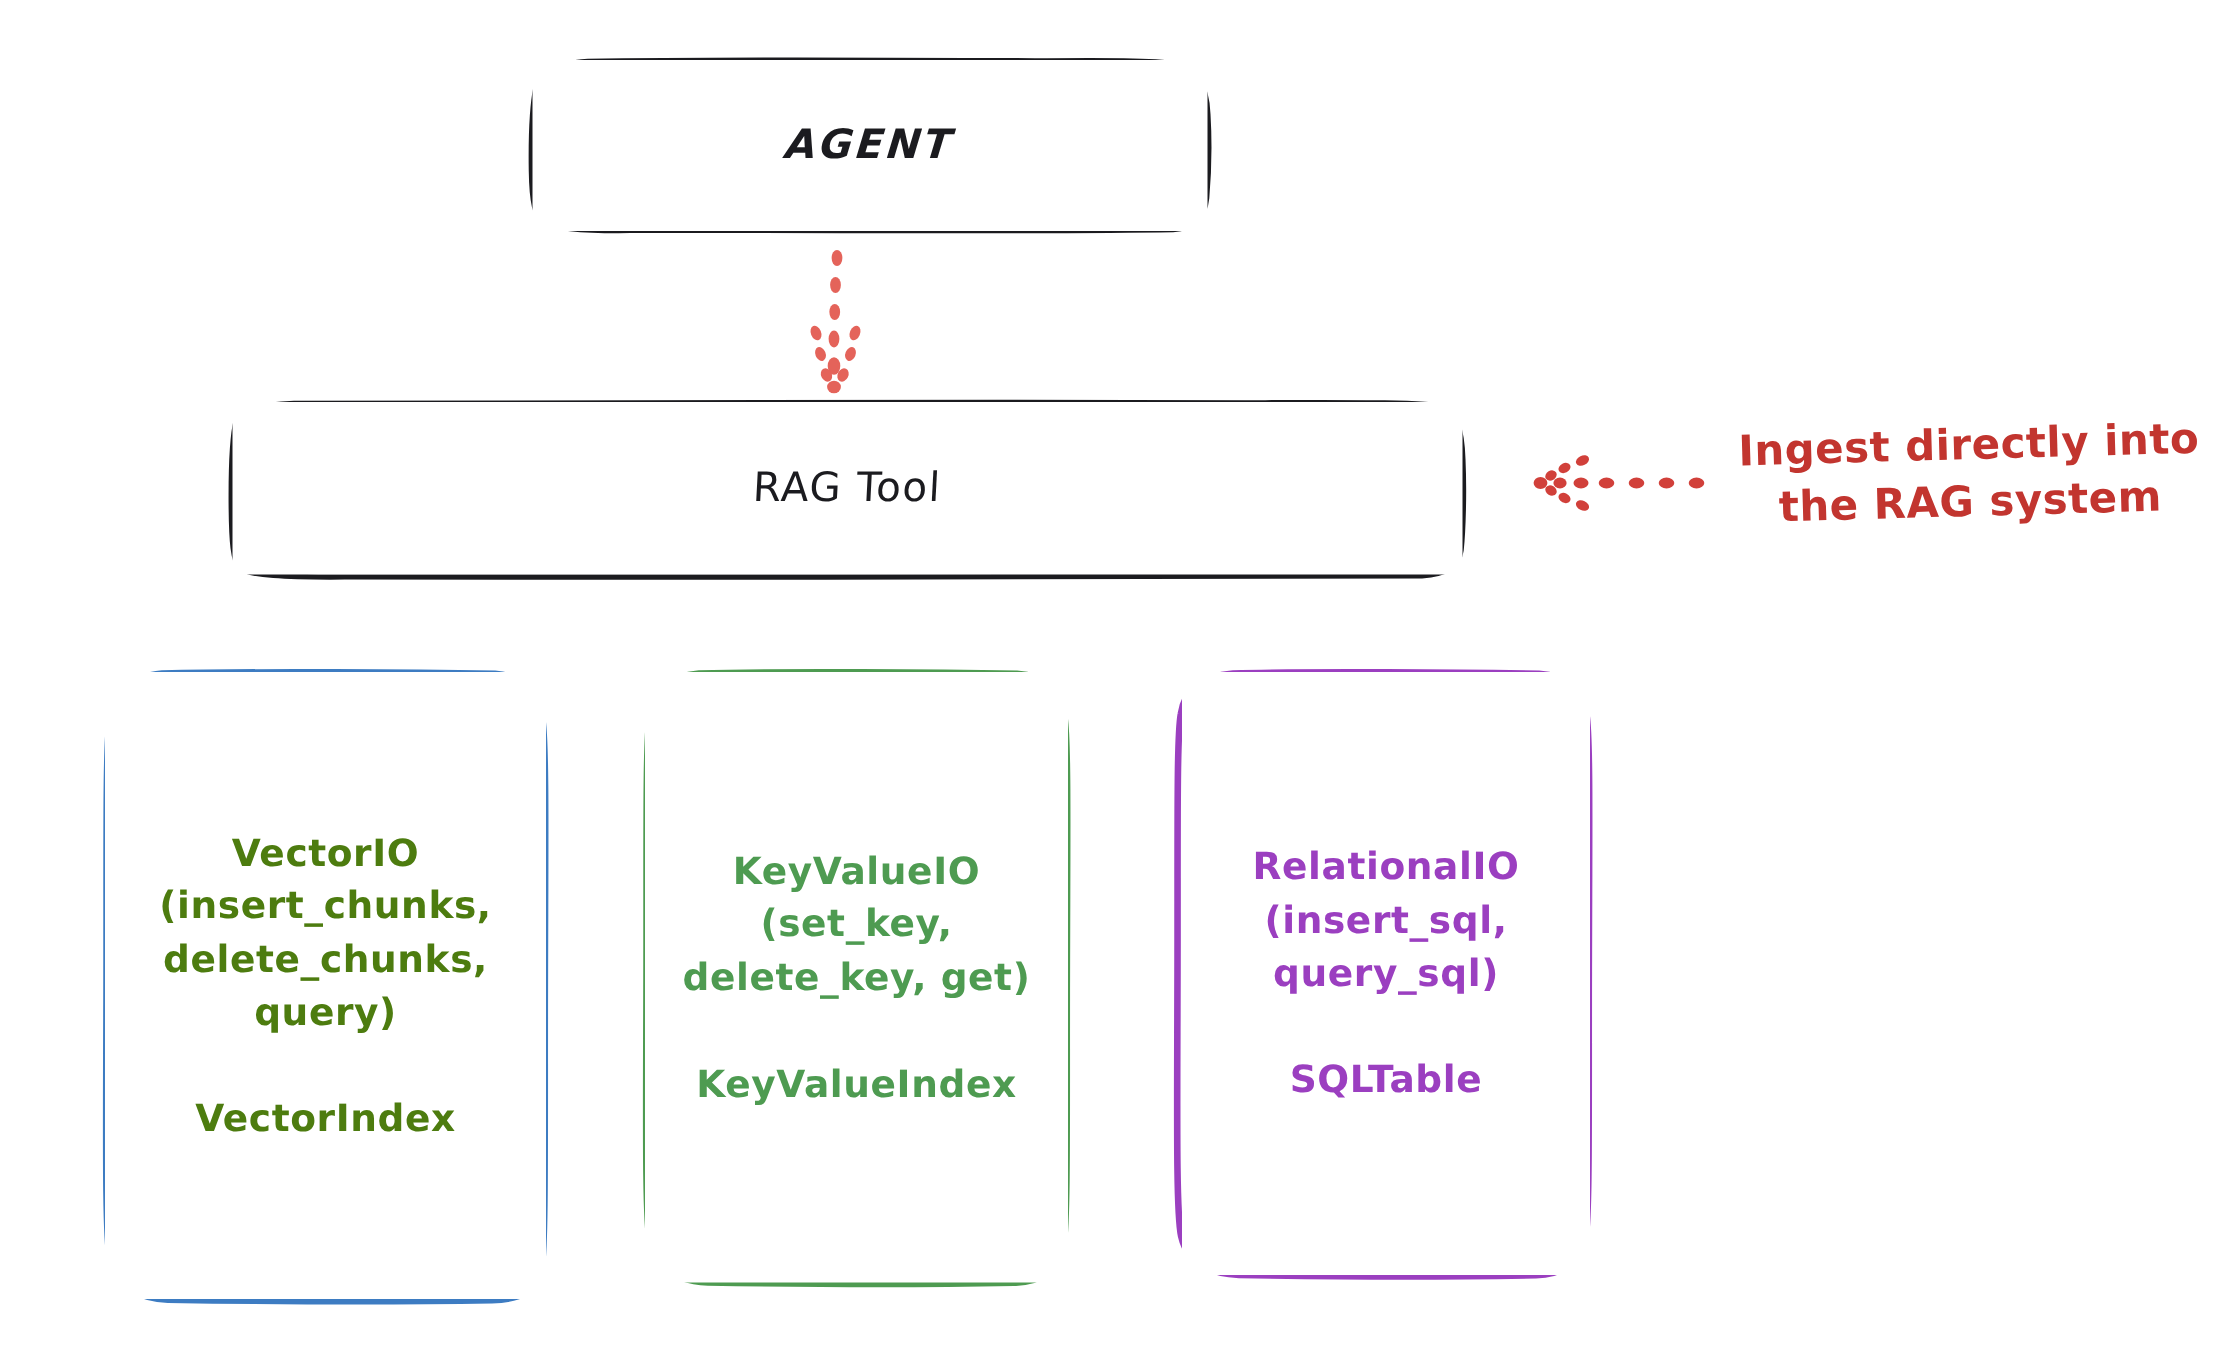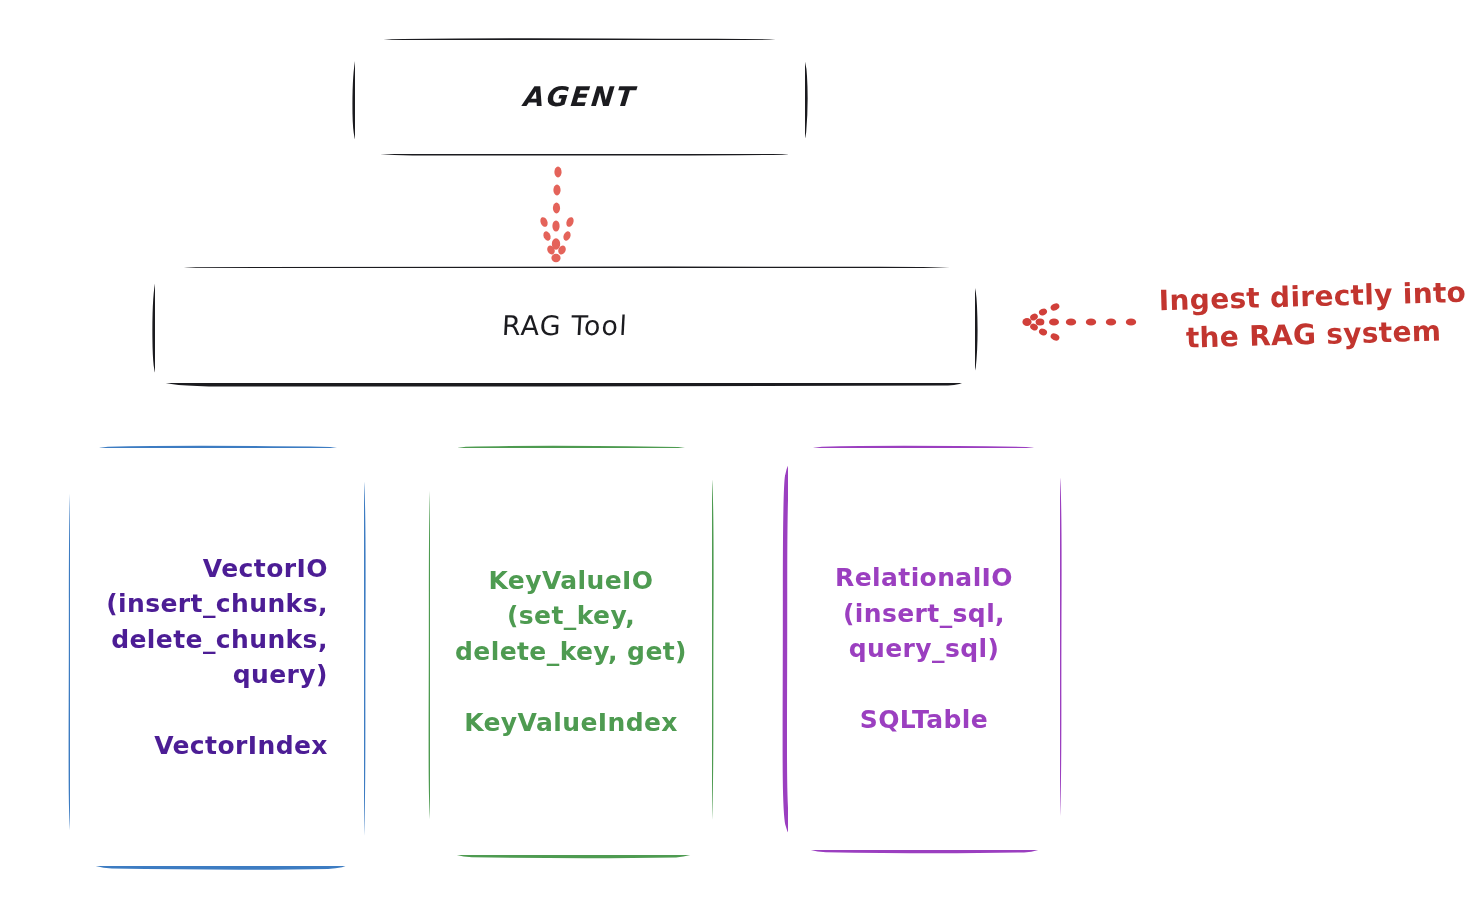--- a/index.html
+++ b/index.html
@@ -218,21 +218,21 @@
 
   <div class="node" id="agent-node">
     <div class="node-label">AGENT</div>
   </div>
 
   <div class="node" id="rag-tool-node">
     <div class="node-label">RAG Tool</div>
   </div>
 
   <div class="node provider-node" id="vectorio-node">
-    <div class="node-label" style="color:#4c1d95;text-align:right;">VectorIO
+    <div class="node-label" style="color:#4d7c0f;">VectorIO
 (insert_chunks,
 delete_chunks,
 query)
 
 VectorIndex</div>
   </div>
 
   <div class="node provider-node" id="keyvalueio-node">
     <div class="node-label" style="color:#4e9b51;">KeyValueIO
 (set_key,

